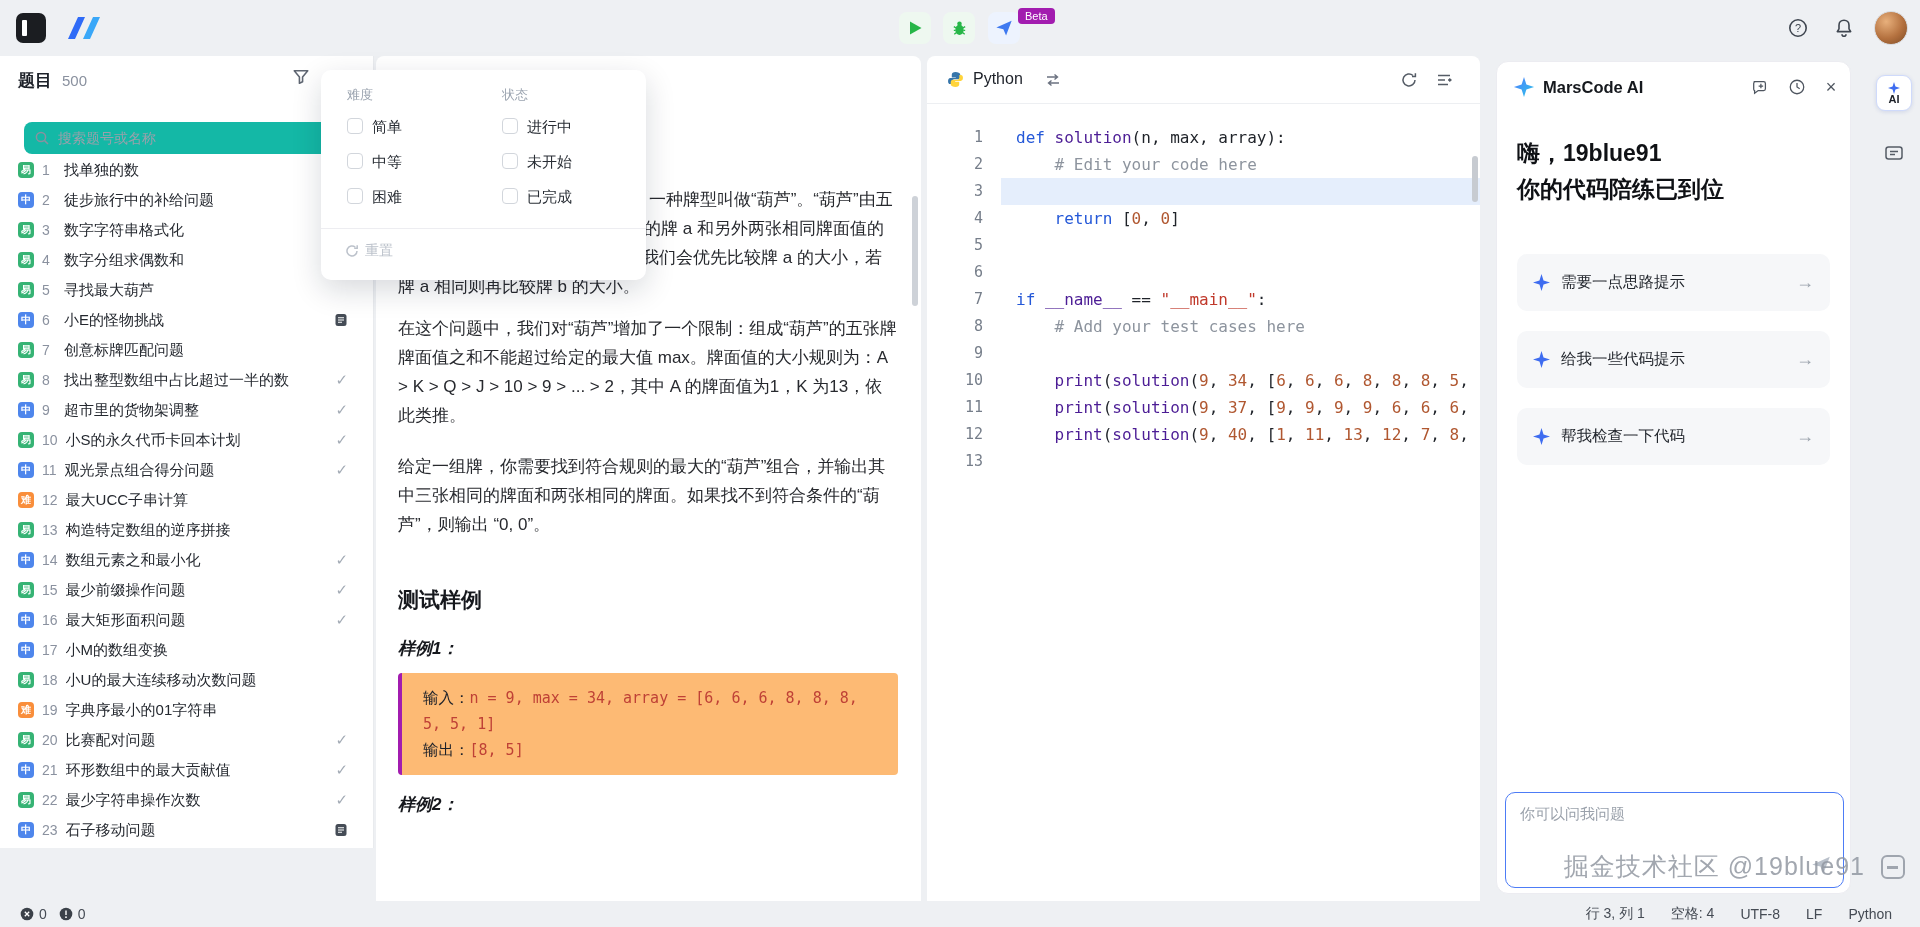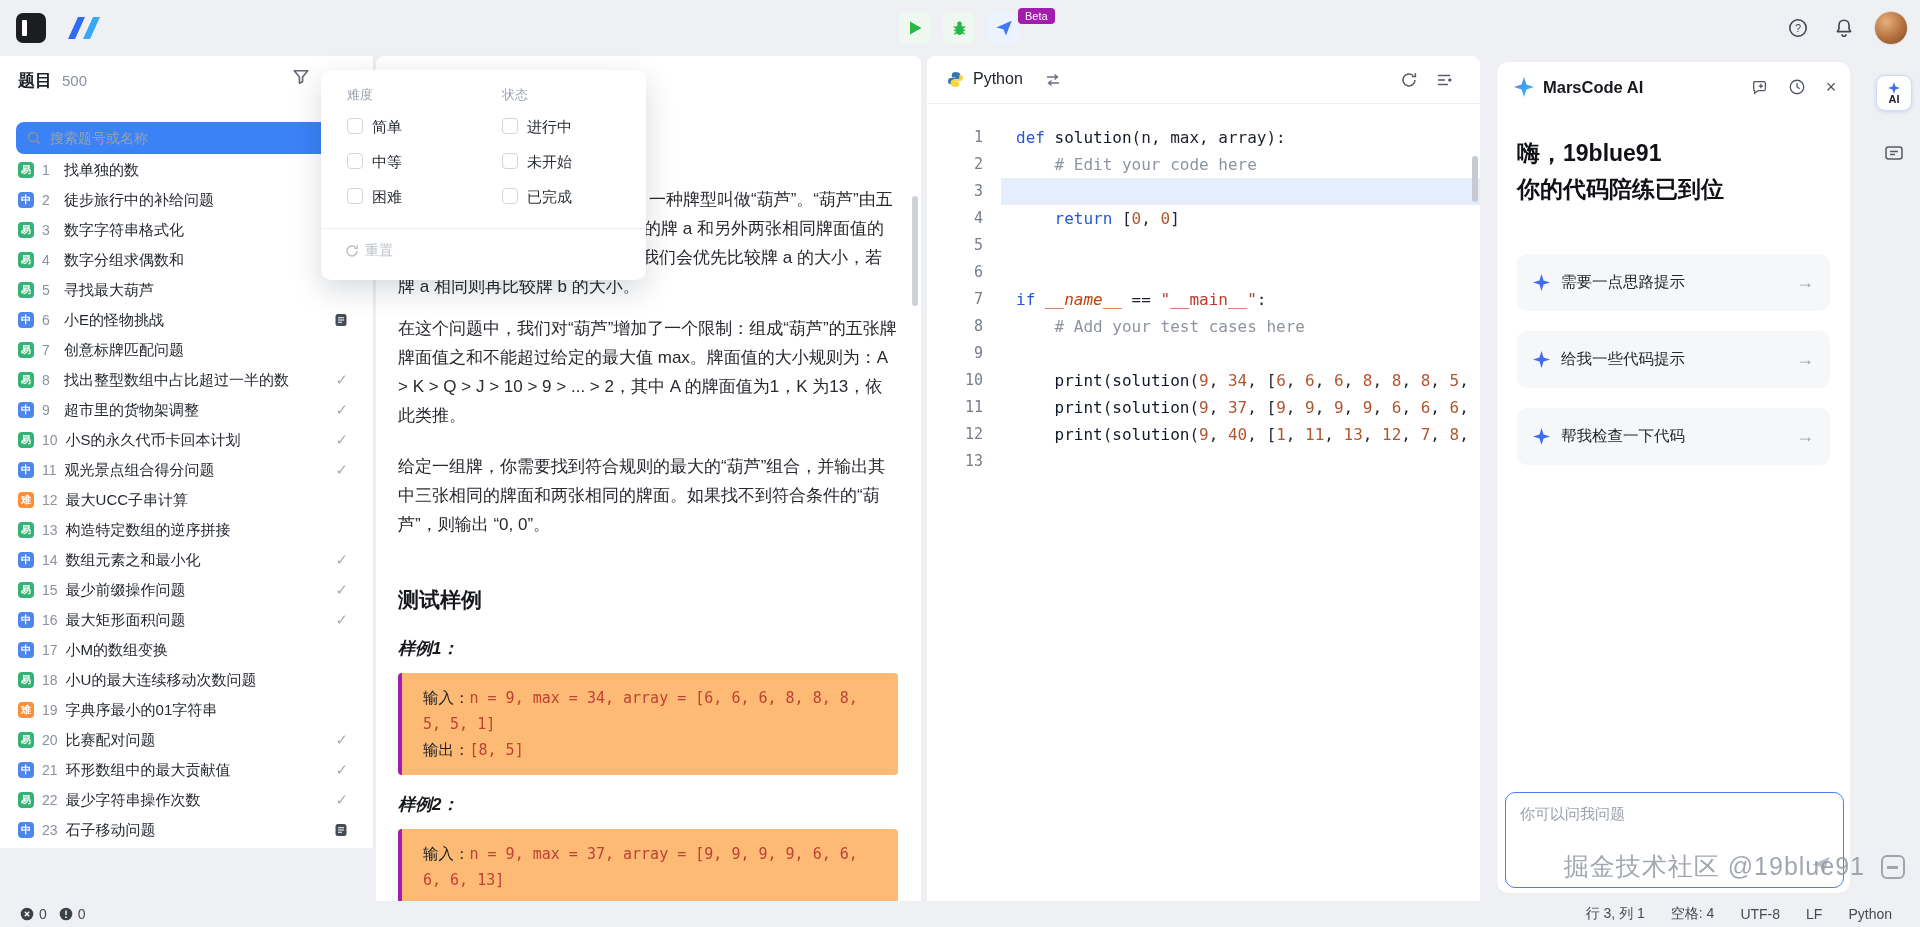--- a/index.html
+++ b/index.html
@@ -29,22 +29,22 @@
             background:radial-gradient(circle at 35% 30%, #e8b07c 0%, #b4713f 55%, #7c4a24 100%);
             border:1px solid #d8dade; }
 
   
   .sidebar { position:absolute; left:0; top:56px; width:374px; height:792px;
              background:#fff; border-right:1px solid #e9ebee; overflow:hidden; }
   .sb-head { position:absolute; left:18px; top:12px; height:24px; display:flex; align-items:center; }
   .sb-title { font-size:17px; font-weight:bold; color:#1d2129; }
   .sb-count { font-size:15px; color:#8a919f; margin-left:10px; }
   .sb-filter { position:absolute; left:292px; top:12px; width:20px; height:20px; color:#5f6672; }
-  .sb-search { position:absolute; left:16px; top:66px; width:340px; height:32px;
-               background:#3b82f6; border-radius:8px; }
+  .sb-search { position:absolute; left:24px; top:66px; width:340px; height:32px;
+               background:#14b8a6; border-radius:8px; }
   .sb-search svg { position:absolute; left:10px; top:8px; }
   .sb-search input { position:absolute; left:34px; top:0; width:296px; height:32px; border:none;
                background:transparent; outline:none; font-size:14px; color:#33383f;
                font-family:"Liberation Sans",sans-serif; }
   .sb-search input::placeholder { color:#9aa1ab; }
   .p-list { position:absolute; left:0; top:99px; width:374px; }
   .p-row { position:relative; height:30px; display:flex; align-items:center; padding-left:18px; cursor:pointer; }
   .p-badge { width:16px; height:16px; border-radius:4px; color:#fff; font-size:10px; font-weight:bold;
              display:flex; align-items:center; justify-content:center; flex:none; }
   .p-badge.easy { background:#36b374; }
@@ -96,22 +96,22 @@
   .swap-ico { position:absolute; left:118px; top:16px; color:#6b7280; }
   .head-ico { position:absolute; top:15px; width:20px; height:20px; color:#555c66; }
   .refresh { left:473px; } .fmt { left:508px; }
   .code-area { position:absolute; left:0; top:48px; right:0; bottom:0; padding-top:20px; overflow:hidden; }
   .code-row { display:flex; height:27px; line-height:27px; }
   .ln { width:74px; padding-right:18px; text-align:right; color:#767e8a; flex:none;
         font-family:"DejaVu Sans Mono",monospace; font-size:15px; }
   .cl { flex:1; padding-left:15px; white-space:pre; overflow:hidden;
         font-family:"DejaVu Sans Mono",monospace; font-size:16px; color:#1f2329; }
   .code-row.active .cl { background:#e5eefc; }
-  .tok-k { color:#2458d8; } .tok-f { color:#0f172a; } .tok-c { color:#8d949e; }
-  .tok-s { color:#c0392b; } .tok-n { color:#b05730; } .tok-d { color:#c2410c;font-style:italic; }
+  .tok-k { color:#2458d8; } .tok-f { color:#4c1d95; } .tok-c { color:#8d949e; }
+  .tok-s { color:#c0392b; } .tok-n { color:#b05730; } .tok-d { color:#4c1d95; }
   .code-scroll { position:absolute; right:2px; top:100px; width:6px; height:46px;
                  background:#c7cbd1; border-radius:3px; }
 
   
   .aip { position:absolute; left:1496px; top:61px; width:355px; height:833px; background:#fff;
          border-radius:12px; border:1px solid #ececf1; }
   .ai-head { position:absolute; left:16px; top:14px; display:flex; align-items:center; gap:8px; }
   .ai-title { font-size:16.5px; font-weight:bold; color:#15181d; }
   .ai-hico { position:absolute; top:15px; width:20px; height:20px; color:#4e555f;
              display:flex; align-items:center; justify-content:center; }
@@ -420,23 +420,20 @@
     <div class="para p2">在这个问题中，我们对“葫芦”增加了一个限制：组成“葫芦”的五张牌牌面值之和不能超过给定的最大值 max。牌面值的大小规则为：A &gt; K &gt; Q &gt; J &gt; 10 &gt; 9 &gt; ... &gt; 2，其中 A 的牌面值为1，K 为13，依此类推。</div>
     <div class="para p3">给定一组牌，你需要找到符合规则的最大的“葫芦”组合，并输出其中三张相同的牌面和两张相同的牌面。如果找不到符合条件的“葫芦”，则输出 “0, 0”。</div>
     <div class="desc-h2">测试样例</div>
     <div class="examples" id="examples">
         <div class="ex-label">样例1：</div>
         <div class="ex-block">
           <div class="ex-line"><span class="ex-key">输入：</span><span class="ex-code mono">n = 9, max = 34, array = [6, 6, 6, 8, 8, 8, 5, 5, 1]</span></div>
           <div class="ex-line"><span class="ex-key">输出：</span><span class="ex-code mono">[8, 5]</span></div>
         </div>
         <div class="ex-label">样例2：</div>
-        <div class="ex-block">
-          <div class="ex-line"><span class="ex-key">输入：</span><span class="ex-code mono">n = 9, max = 37, array = [9, 9, 9, 9, 6, 6, 6, 6, 13]</span></div>
-        </div>
       </div>
     <div class="desc-scroll"></div>
   </div>
 
   <div class="codep">
     <div class="code-head">
       <div class="lang">
         <svg width="17" height="17" viewBox="0 0 16 16">
           <path d="M8 1C5.8 1 4.5 2 4.5 3.6 V6 h3.8 v.7 H3.2 C1.6 6.7 1 8 1 9.6 c0 1.6.6 2.7 2 2.7 h1.4 V10 c0-1.3 1.2-2.3 2.6-2.3 h3.4 c1.2 0 2.1-1 2.1-2.2 V3.6 C12.5 2 10.2 1 8 1 Z" fill="#3776ab"></path>
           <path d="M8 15 c2.2 0 3.5-1 3.5-2.6 V10 H7.7 v-.7 h5.1 c1.6 0 2.2-1.3 2.2-2.9 0-1.6-.6-2.7-2-2.7 h-1.4 V6 c0 1.3-1.2 2.3-2.6 2.3 H5.6 c-1.2 0-2.1 1-2.1 2.2 v1.9 C3.5 14 5.8 15 8 15 Z" fill="#ffd43b"></path>

